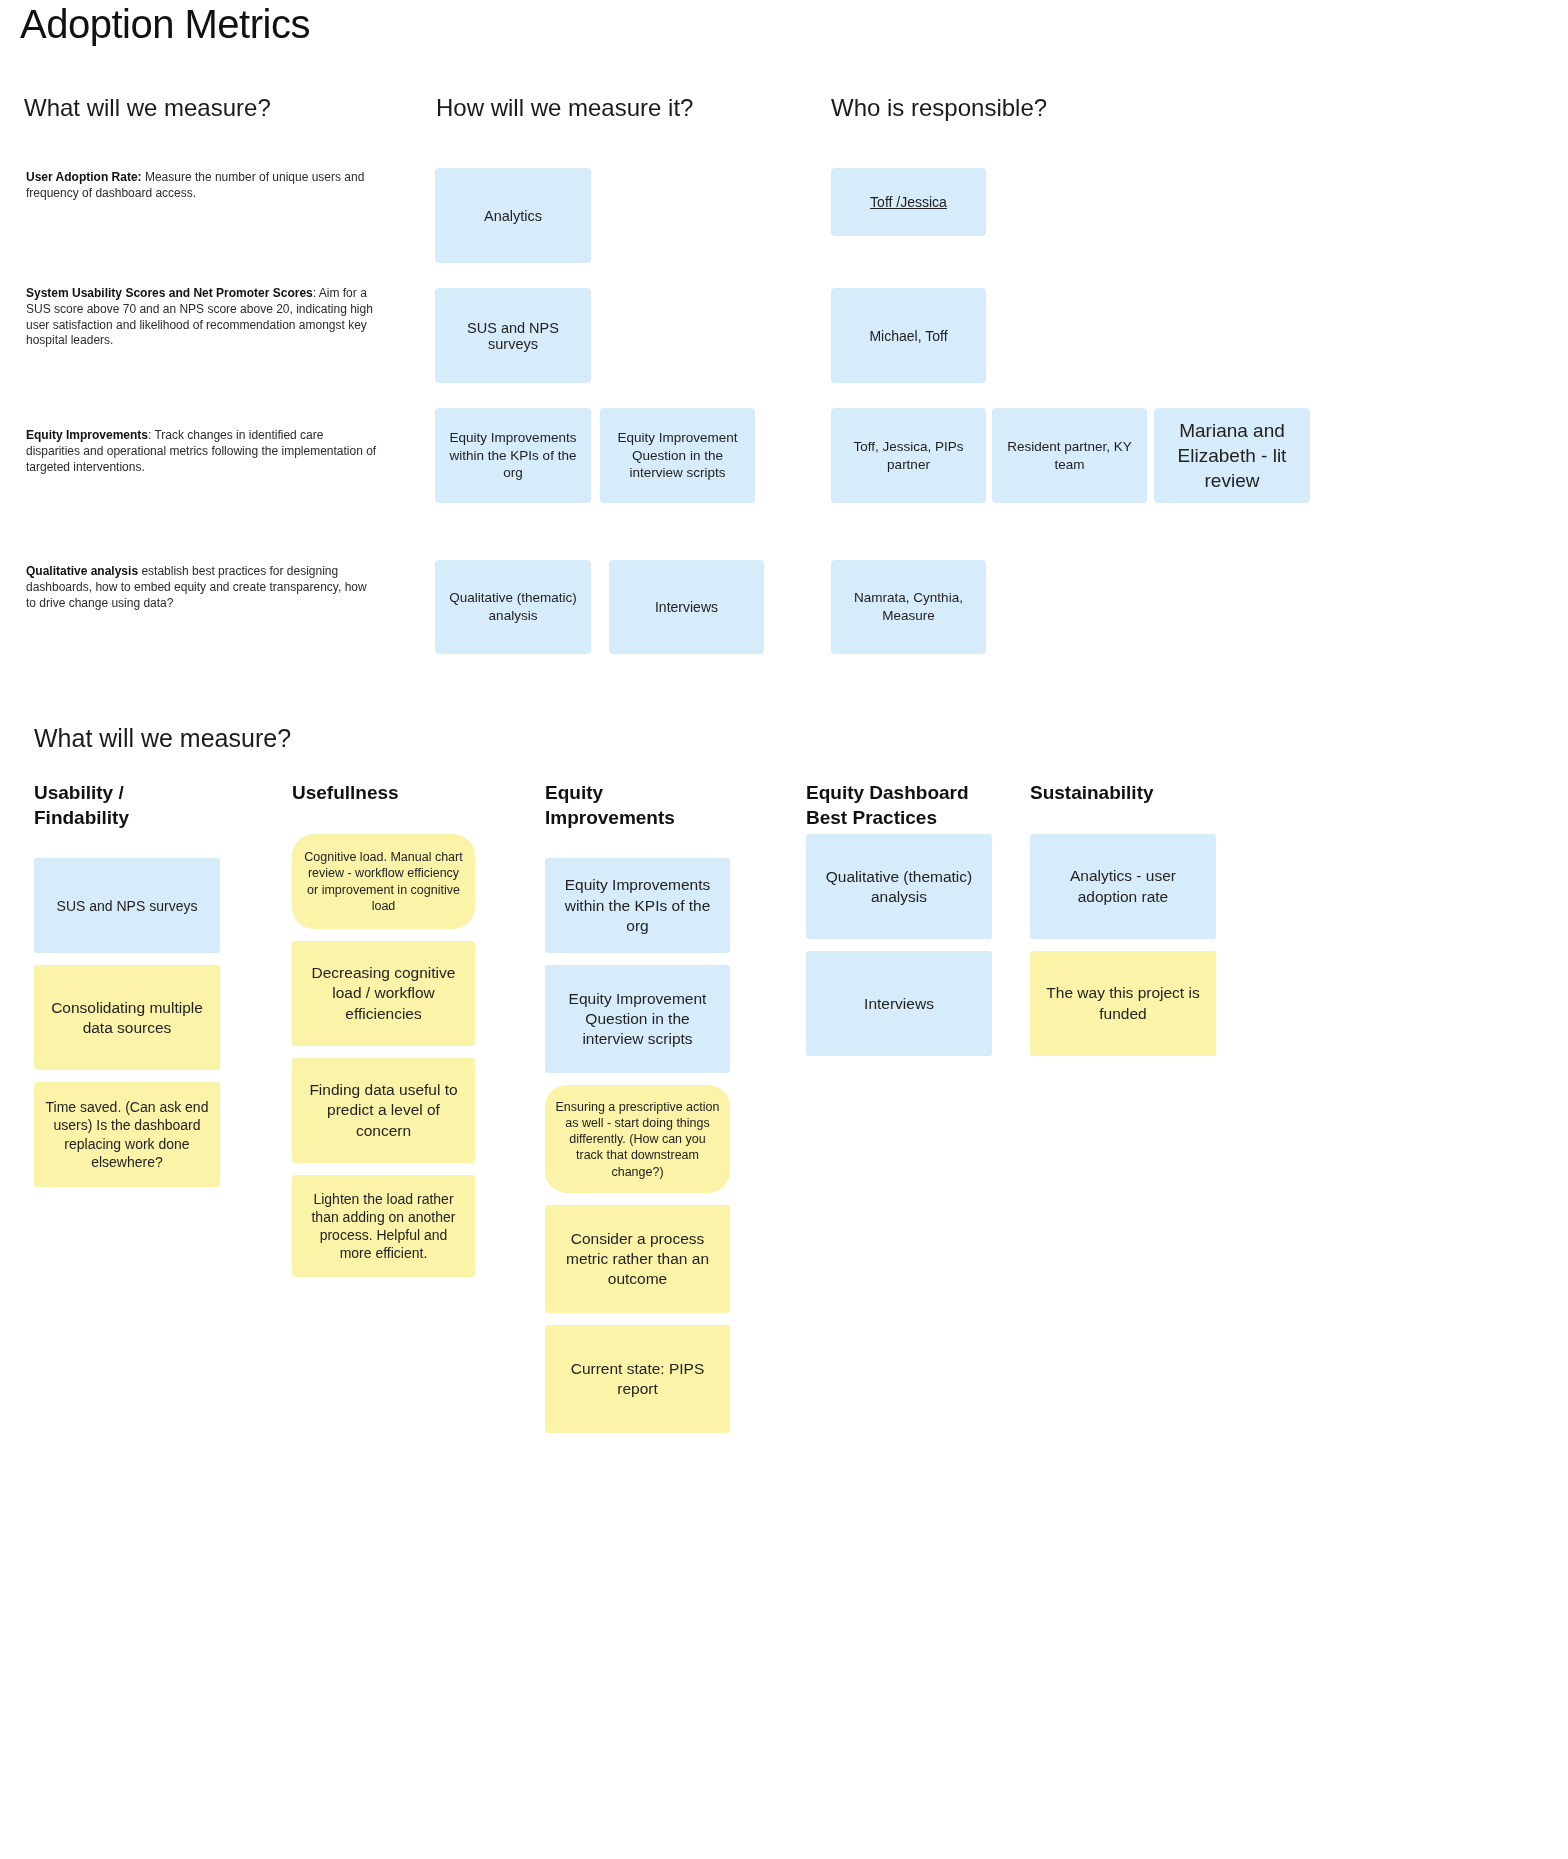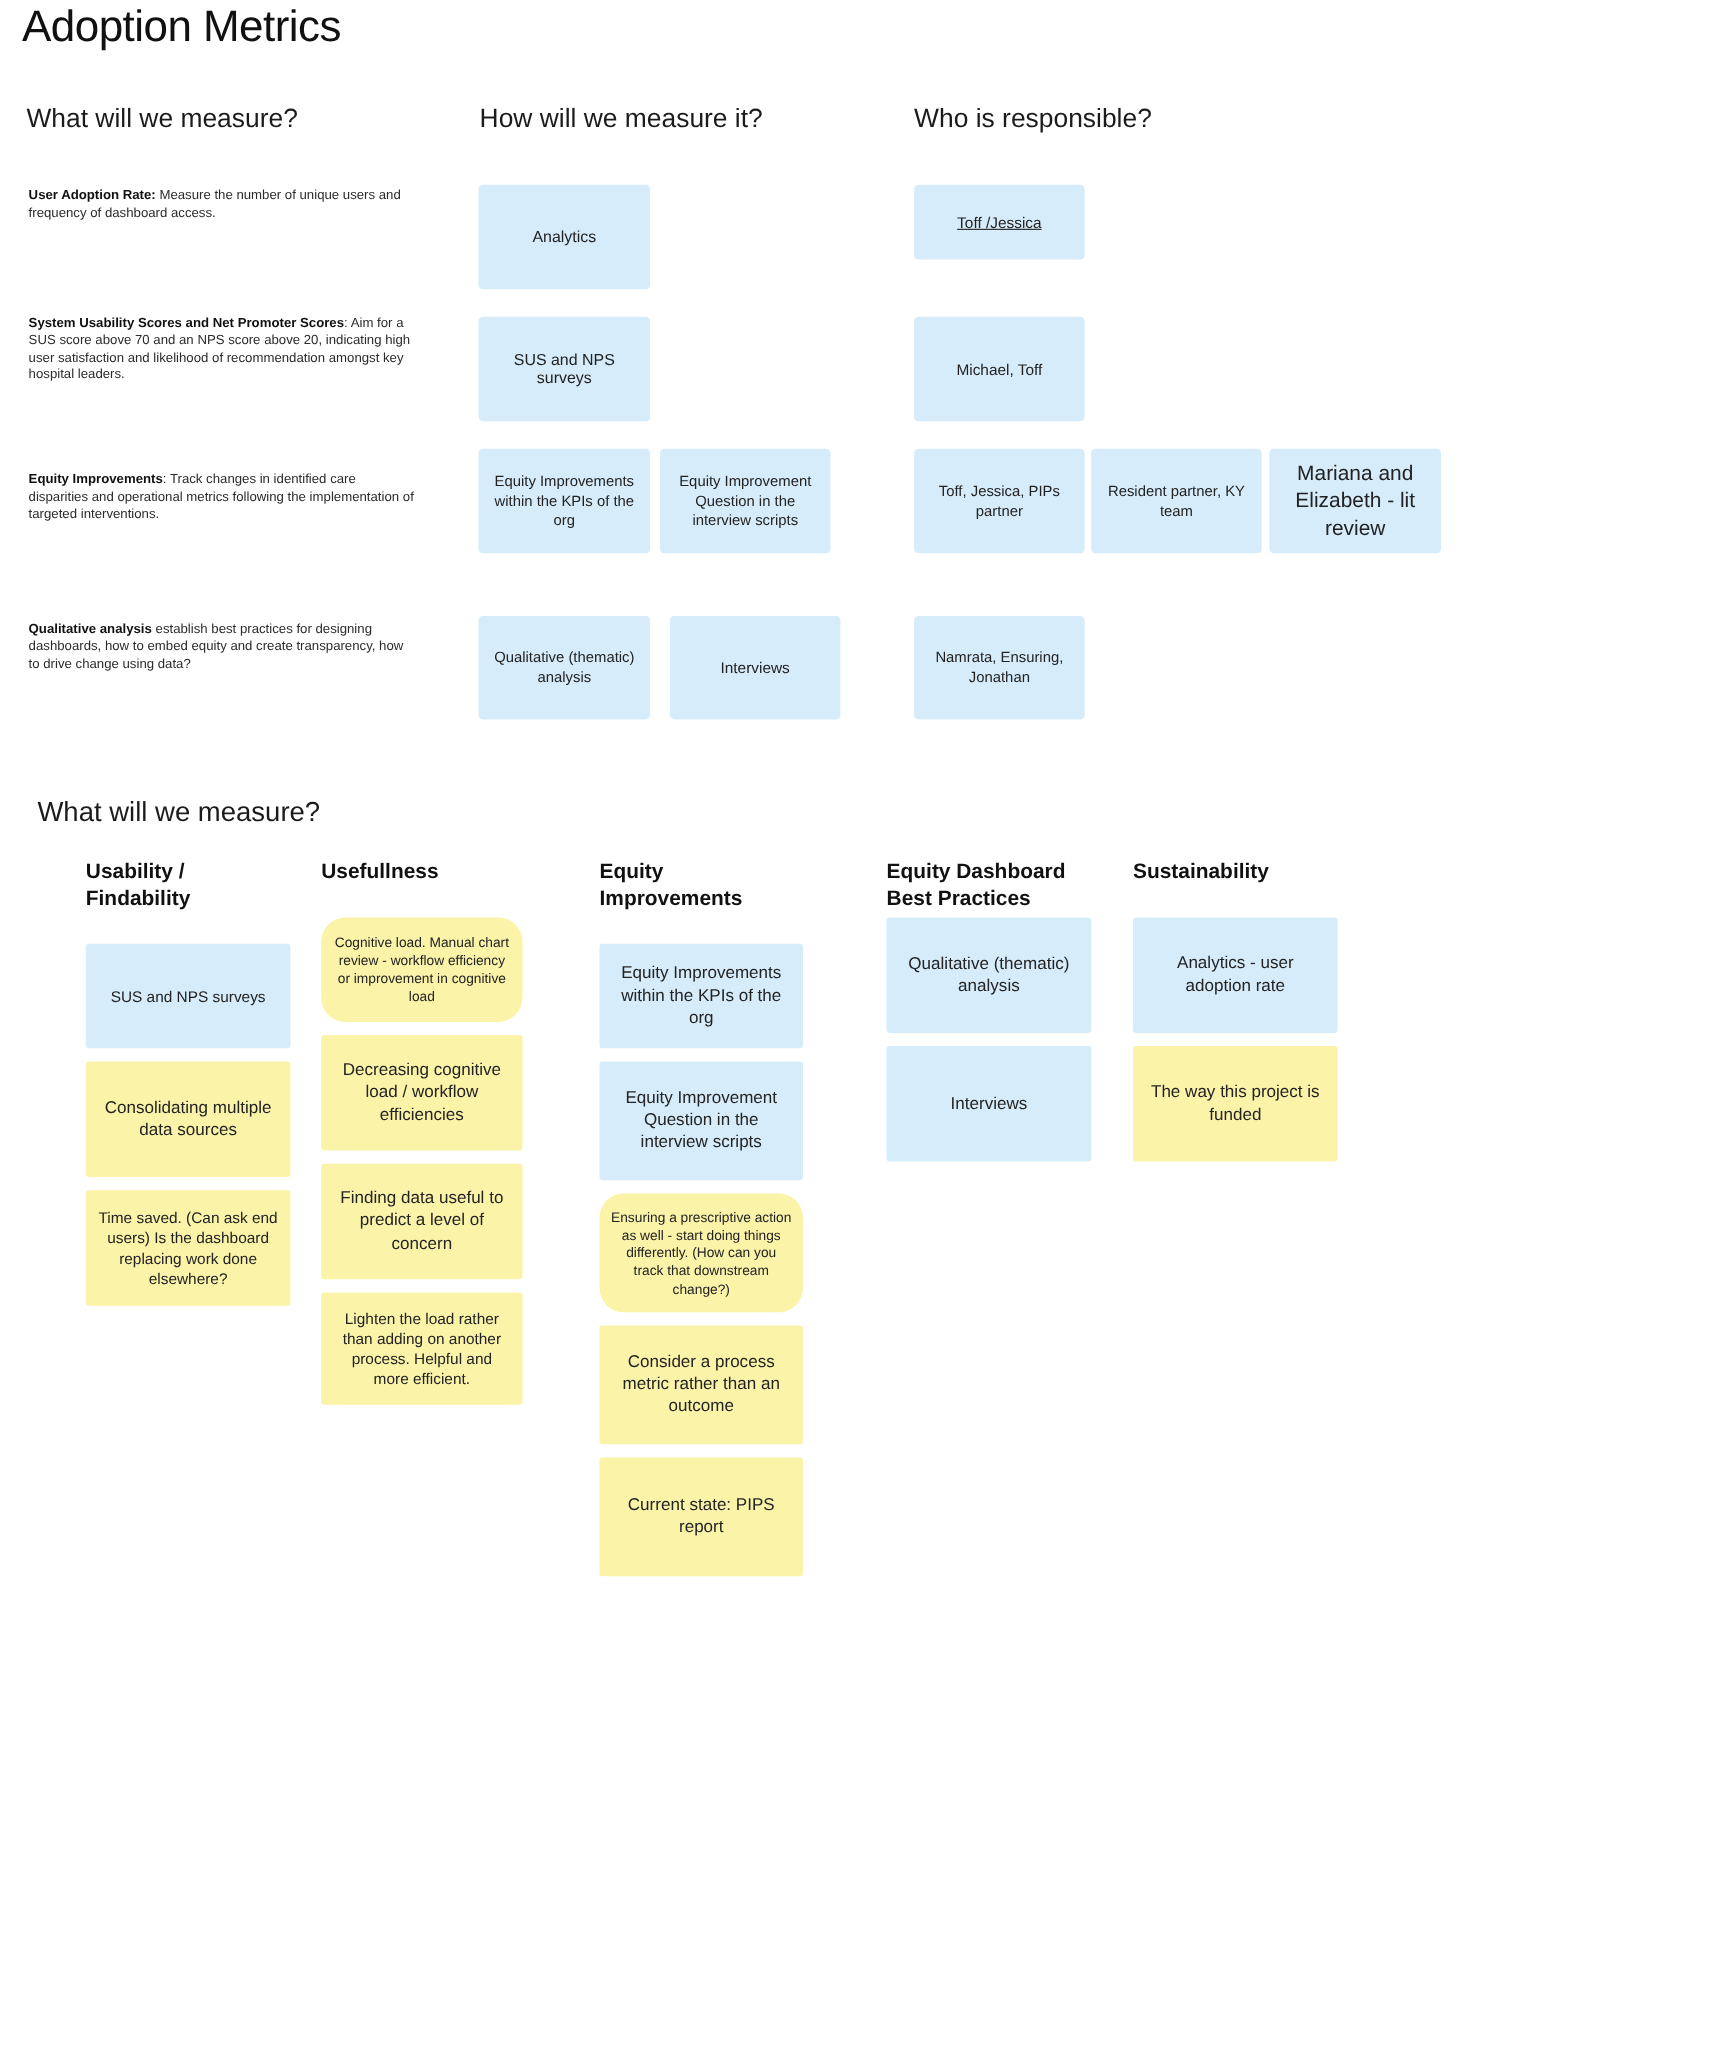--- a/index.html
+++ b/index.html
@@ -136,21 +136,21 @@
     box-sizing: border-box;
     padding: 8px 10px;
     margin-bottom: 12px;
     color: #232323;
     line-height: 1.3;
   }
   .b-card.blue   { background: #d6ecfa; }
   .b-card.yellow { background: #fbf3a8; }
 
   
-  .col-usability     { left: 34px;   width: 186px; margin-left: 44px; }
+  .col-usability     { left: 34px;   width: 186px; }
   .col-usefullness   { left: 292px;  width: 183px; }
   .col-equity        { left: 545px;  width: 185px; }
   .col-bestpractice  { left: 806px;  width: 186px; }
   .col-sustain       { left: 1030px; width: 186px; }
 
   .col-bestpractice .b-col-head { margin-bottom: 4px; }
 
   .h-95  { height: 95px; }
   .h-102 { height: 102px; }
   .h-105 { height: 105px; }
@@ -185,21 +185,21 @@
     <div class="card blue a-how-3">Equity Improvements within the KPIs of the org</div>
     <div class="card blue a-how-4">Equity Improvement Question in the interview scripts</div>
     <div class="card blue a-how-5">Qualitative (thematic) analysis</div>
     <div class="card blue a-how-6">Interviews</div>
 
     <div class="card blue a-who-1">Toff /Jessica</div>
     <div class="card blue a-who-2">Michael, Toff</div>
     <div class="card blue a-who-3">Toff, Jessica, PIPs partner</div>
     <div class="card blue a-who-4">Resident partner, KY team</div>
     <div class="card blue a-who-5">Mariana and Elizabeth - lit review</div>
-    <div class="card blue a-who-6">Namrata, Ensuring, Jonathan</div>
+    <div class="card blue a-who-6">Namrata, Cynthia, Measure</div>
   </div>
 
   <div class="section-b">
 
     <div class="section-b-title">What will we measure?</div>
 
     <div class="b-col col-usability">
       <div class="b-col-head">Usability / Findability</div>
       <div class="b-card blue h-95 fs-14">SUS and NPS surveys</div>
       <div class="b-card yellow h-105 fs-15">Consolidating multiple data sources</div>

